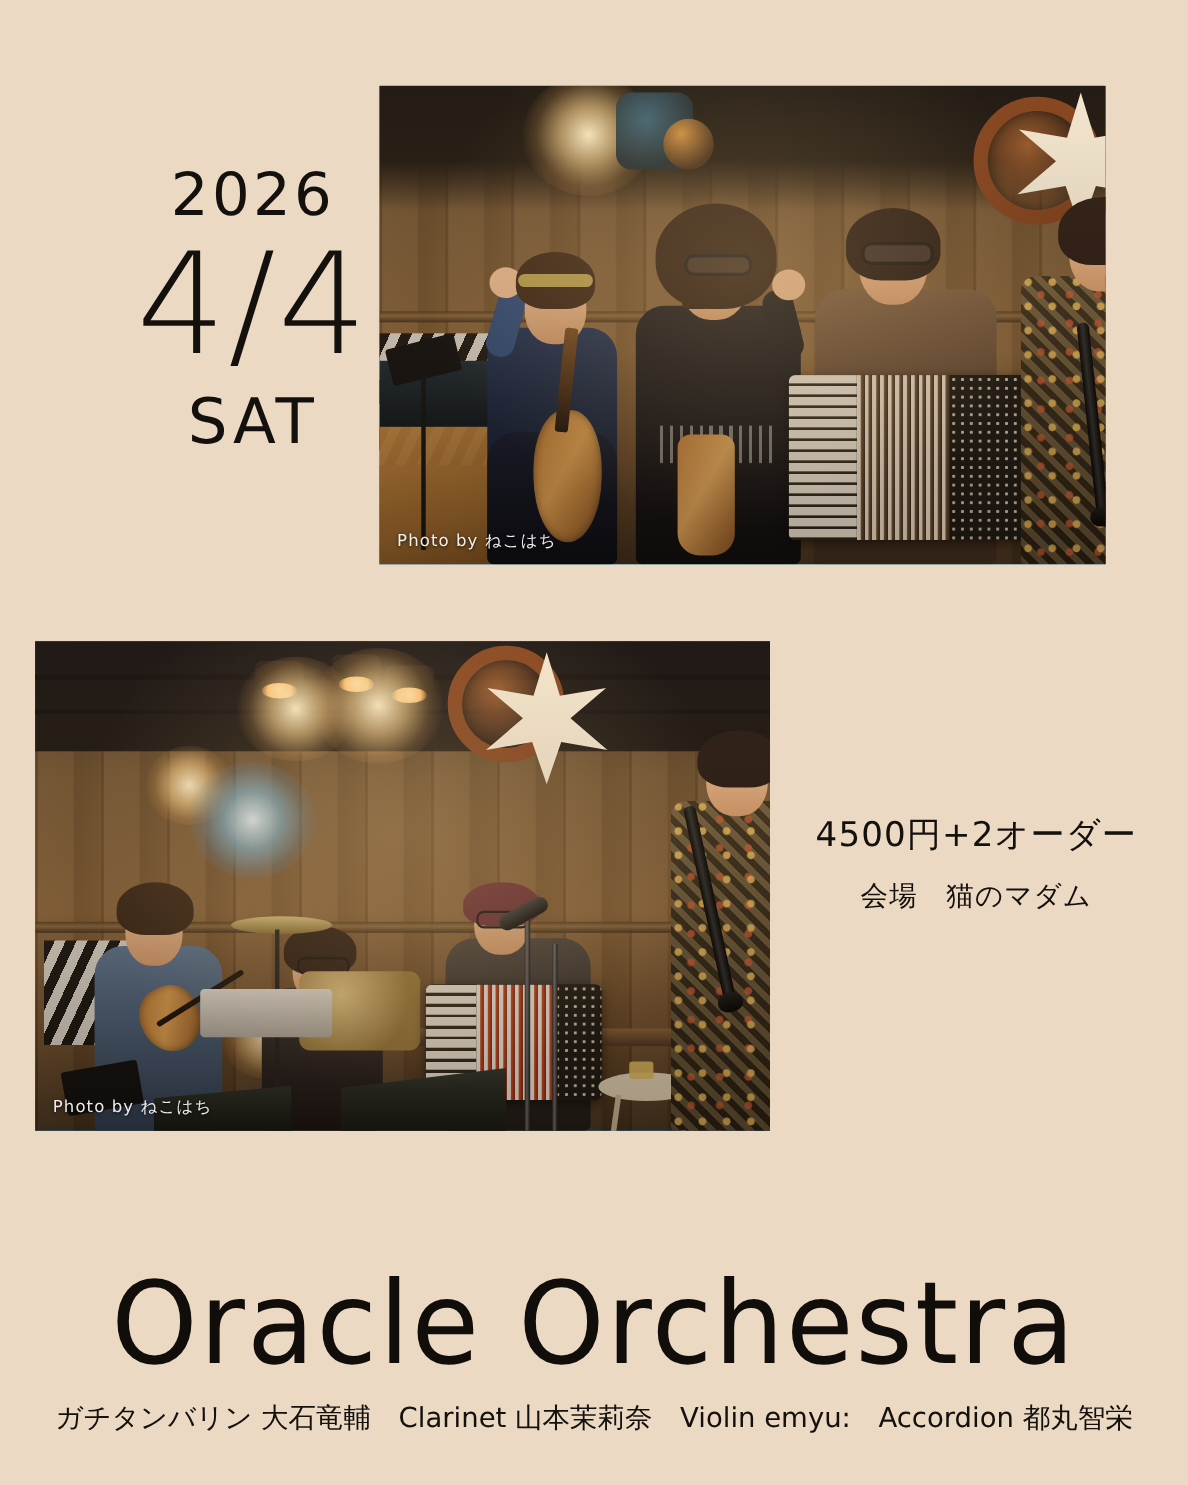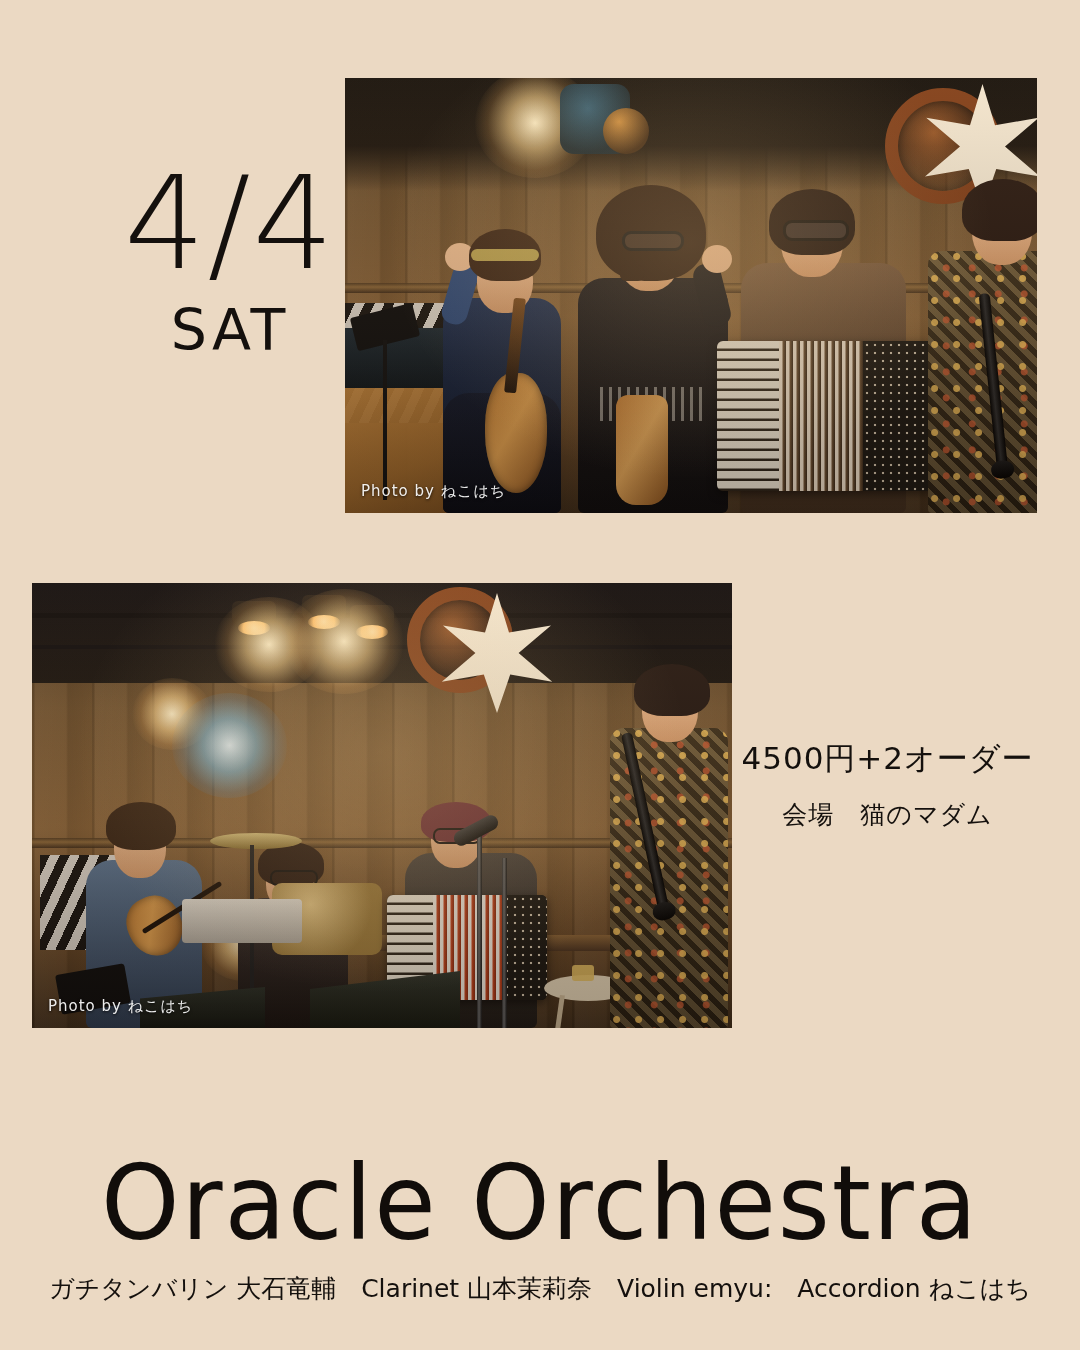--- a/index.html
+++ b/index.html
@@ -49,21 +49,20 @@
     font-size: 57px;
     letter-spacing: 4px;
     margin-top: 14px;
   }
 
   
   .photo {
     position: absolute;
     overflow: hidden;
     background: #0369a1;
-    padding-left: 32px;
   }
   .photo-top {
     left: 345px;
     top: 78px;
     width: 660px;
     height: 435px;
   }
   .photo-bottom {
     left: 32px;
     top: 583px;
@@ -352,20 +351,21 @@
     font-size: 25px;
     letter-spacing: 0px;
   }
 </style>
 </head>
 <body>
 
 <div class="poster">
 
   <div class="date-block">
+    <div class="date-year">2026</div>
     <div class="date-day">4/4</div>
     <div class="date-dow">SAT</div>
   </div>
 
   <div class="photo photo-top">
     <div class="scene">
       <div class="wall"></div>
       <div class="wall-rail" style="top:205px;"></div>
       <div class="ceiling"></div>
 
@@ -520,15 +520,15 @@
       <div class="photo-credit">Photo by ねこはち</div>
     </div>
   </div>
 
   <div class="info-block">
     <div class="info-line2">4500円+2オーダー</div>
     <div class="info-line3">会場　猫のマダム</div>
   </div>
 
   <div class="band-name">Oracle Orchestra</div>
-  <div class="members">ガチタンバリン 大石竜輔　Clarinet 山本茉莉奈　Violin emyu:　Accordion ねこはち</div>
+  <div class="members">ガチタンバリン 大石竜輔　Clarinet 山本茉莉奈　Violin emyu:　Accordion 都丸智栄</div>
 
 </div>
 
 </body></html>

